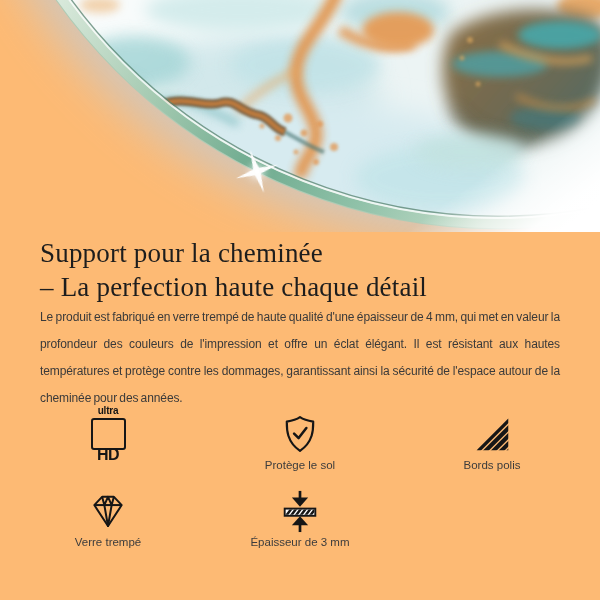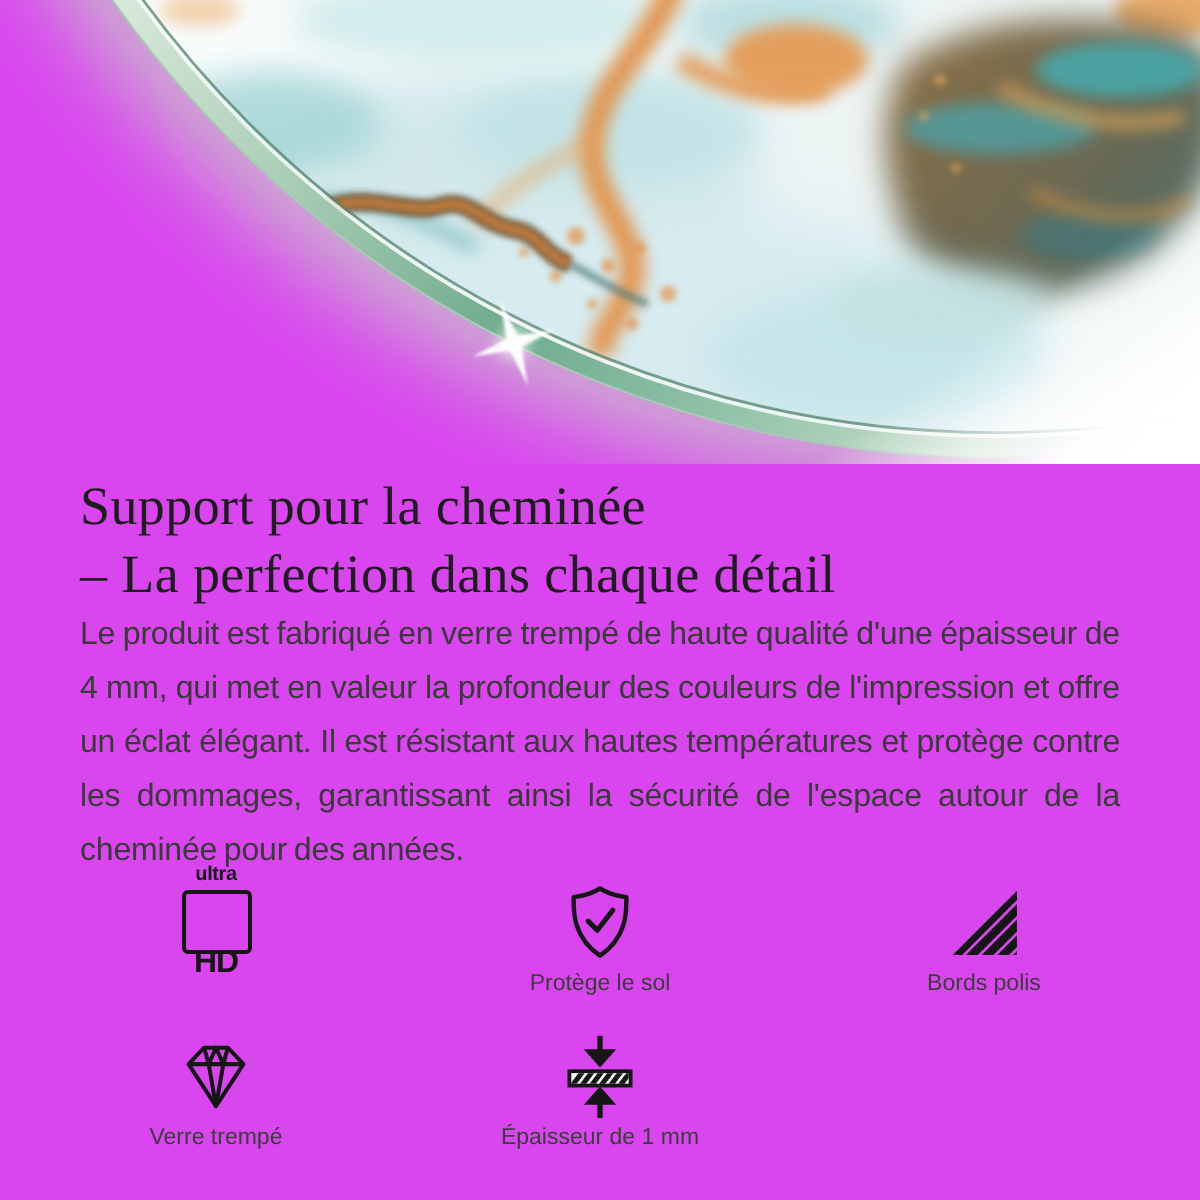--- a/index.html
+++ b/index.html
@@ -1,22 +1,22 @@
 <!DOCTYPE html>
 <html><head>
 <meta charset="utf-8">
 <style>
   html,body { margin:0; padding:0; background:#ffffff; }
-  .page { position:relative; width:600px; height:600px; background:#d946ef; overflow:hidden;
+  .page { position:relative; width:600px; height:600px; background:#fdba74; overflow:hidden;
           font-family:"Liberation Sans", sans-serif; }
   .hero { display:block; width:600px; height:232px; }
   .content { padding:0 40px; }
   .title { margin:4px 0 0 0; font-family:"Liberation Serif", serif; font-weight:400;
            font-size:27px; line-height:34px; color:#1d1d1d; letter-spacing:0.2px; }
-  .desc { margin:0; width:520px; font-size:16px; line-height:27px; color:#3a3a3a;
+  .desc { margin:0; width:520px; font-size:12px; line-height:27px; color:#3a3a3a;
           text-align:justify; letter-spacing:-0.1px; word-spacing:-1px; }
   .features { margin-top:0; padding:0 12px; display:grid; grid-template-columns:repeat(3,1fr);
               row-gap:16px; }
   .feature { display:flex; flex-direction:column; align-items:center; }
   .icon-box { height:44px; display:flex; align-items:center; justify-content:center;text-align:right; }
   .icon-box svg { display:block; }
   .f-label { margin-top:2px; font-size:11.5px; line-height:15px; color:#3c3c3c; }
   .uhd { width:35px; height:32px; border:2.4px solid #161616; border-radius:3px; box-sizing:border-box;
          display:flex; flex-direction:column; align-items:center; justify-content:center; color:#161616; }
   .uhd-top { font-size:10px; font-weight:700; line-height:10px; letter-spacing:-0.2px; }
@@ -134,21 +134,21 @@
     <rect x="0" y="0" width="600" height="232" fill="url(#fadeGrad)"></rect>
 
     <g>
       <circle cx="257" cy="171.5" r="7" fill="#ffffff" opacity="0.85" filter="url(#b4)"></circle>
       <path d="M257,149 L260,168.5 L279,171.5 L260,174.5 L257,194 L254,174.5 L235,171.5 L254,168.5 Z" fill="#ffffff" opacity="0.97" transform="rotate(-18 257 171.5)" filter="url(#b07)"></path>
       <circle cx="257" cy="171.5" r="2.2" fill="#ffffff"></circle>
     </g>
   </svg>
 
   <div class="content">
-    <h1 class="title"><span>Support pour la cheminée</span><br><span>– La perfection dans chaque détail</span></h1>
+    <h1 class="title"><span>Support pour la cheminée</span><br><span>– La perfection haute chaque détail</span></h1>
     <p class="desc">Le produit est fabriqué en verre trempé de haute qualité d'une épaisseur de 4 mm, qui met en valeur la profondeur des couleurs de l'impression et offre un éclat élégant. Il est résistant aux hautes températures et protège contre les dommages, garantissant ainsi la sécurité de l'espace autour de la cheminée pour des années.</p>
   </div>
 
   <div class="features">
 
 
     <div class="feature">
       <div class="icon-box">
         <div class="uhd">
           <span class="uhd-top">ultra</span>
@@ -213,17 +213,17 @@
               <path d="M12,30 L21,18"></path>
               <path d="M17,30 L26,18"></path>
             <path d="M22,30 L31,18"></path>
               <path d="M27,30 L36,18"></path>
               <path d="M32,30 L41,18"></path>
           </g>
           <polygon class="fill-ic" points="14.5,38 31.5,38 23,28.5"></polygon>
           <rect class="fill-ic" x="21.6" y="37" width="2.8" height="8"></rect>
         </svg>
       </div>
-      <div class="f-label">Épaisseur de 1 mm</div>
+      <div class="f-label">Épaisseur de 3 mm</div>
     </div>
 
   </div>
 </div>
 
 </body></html>

